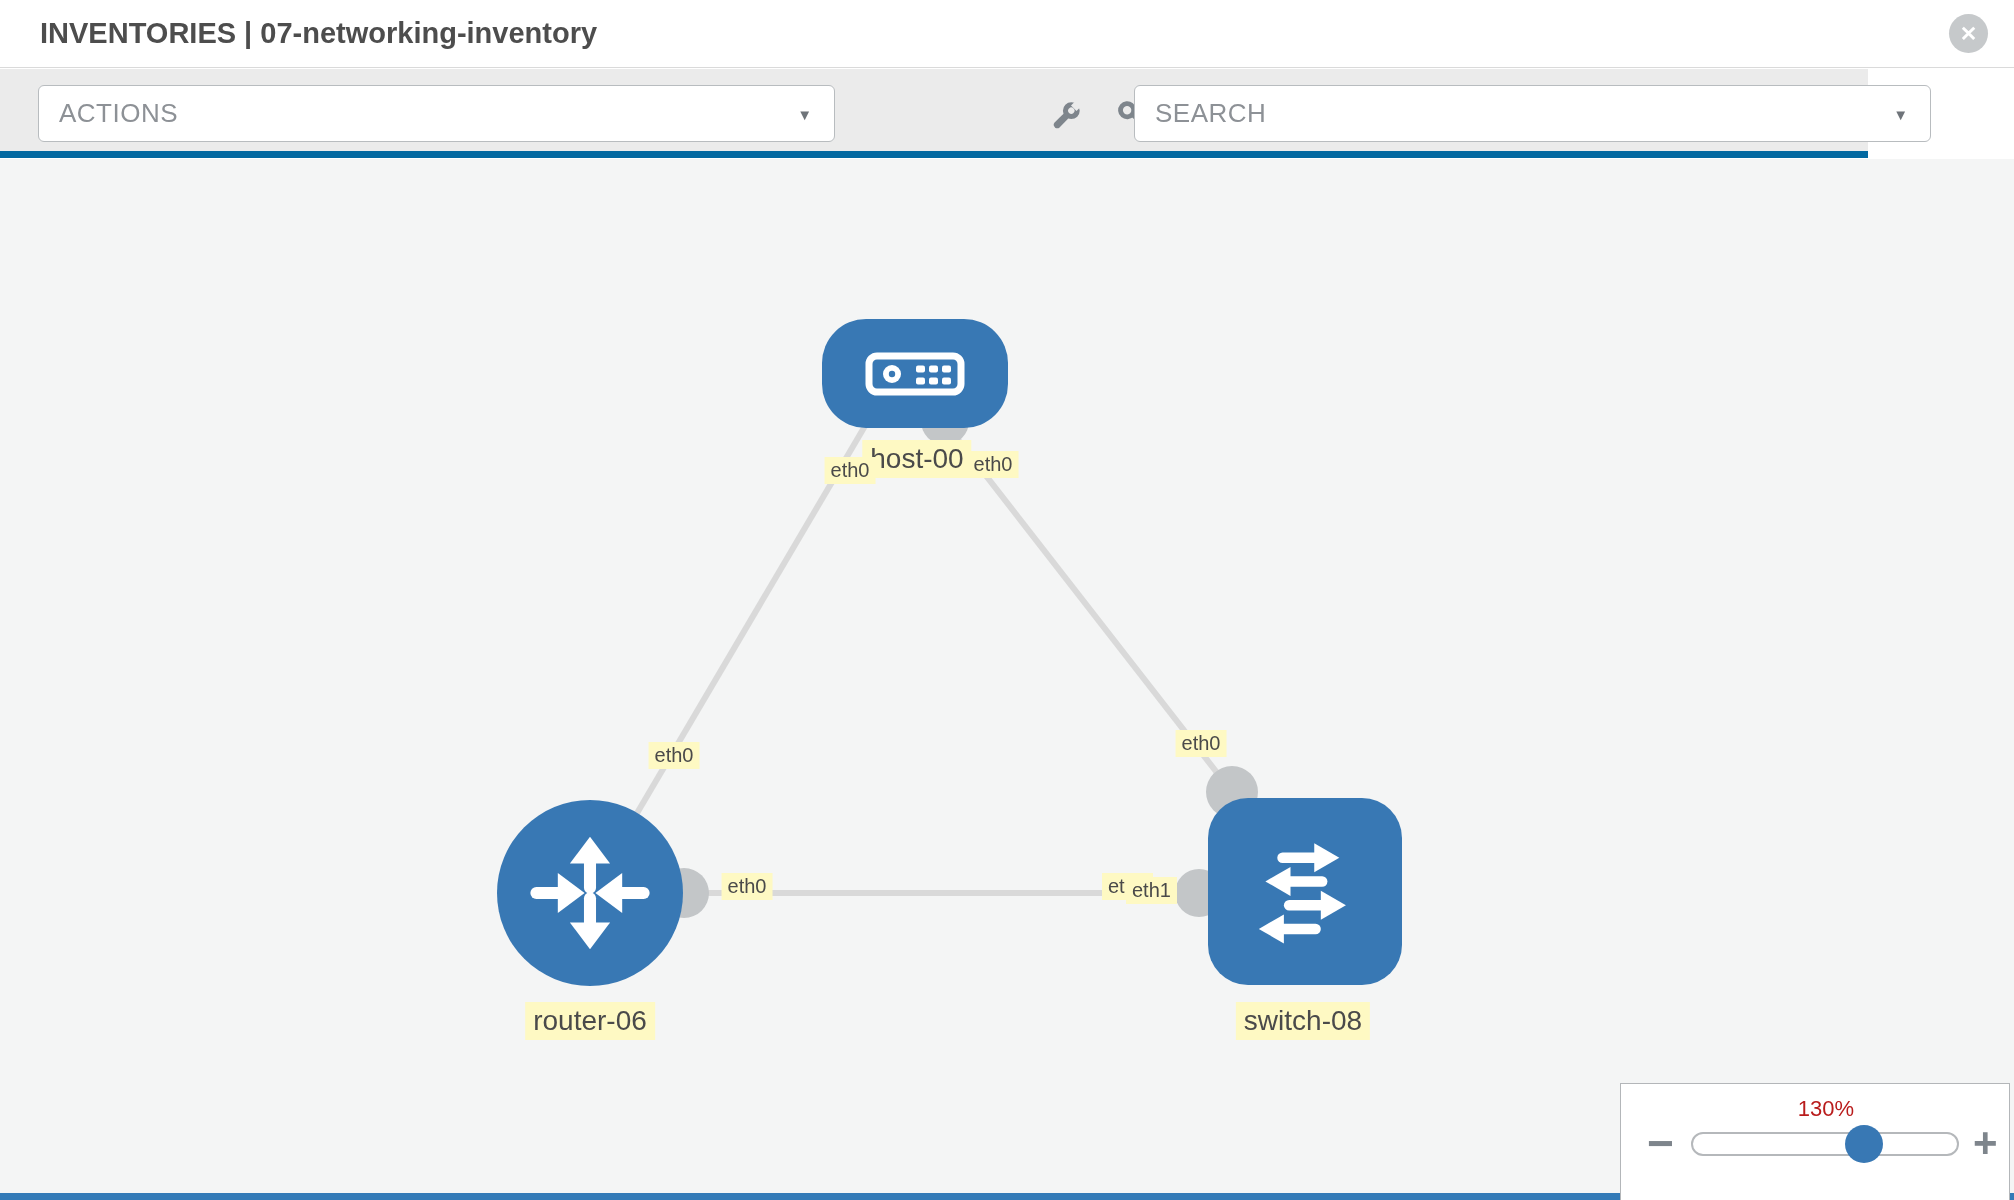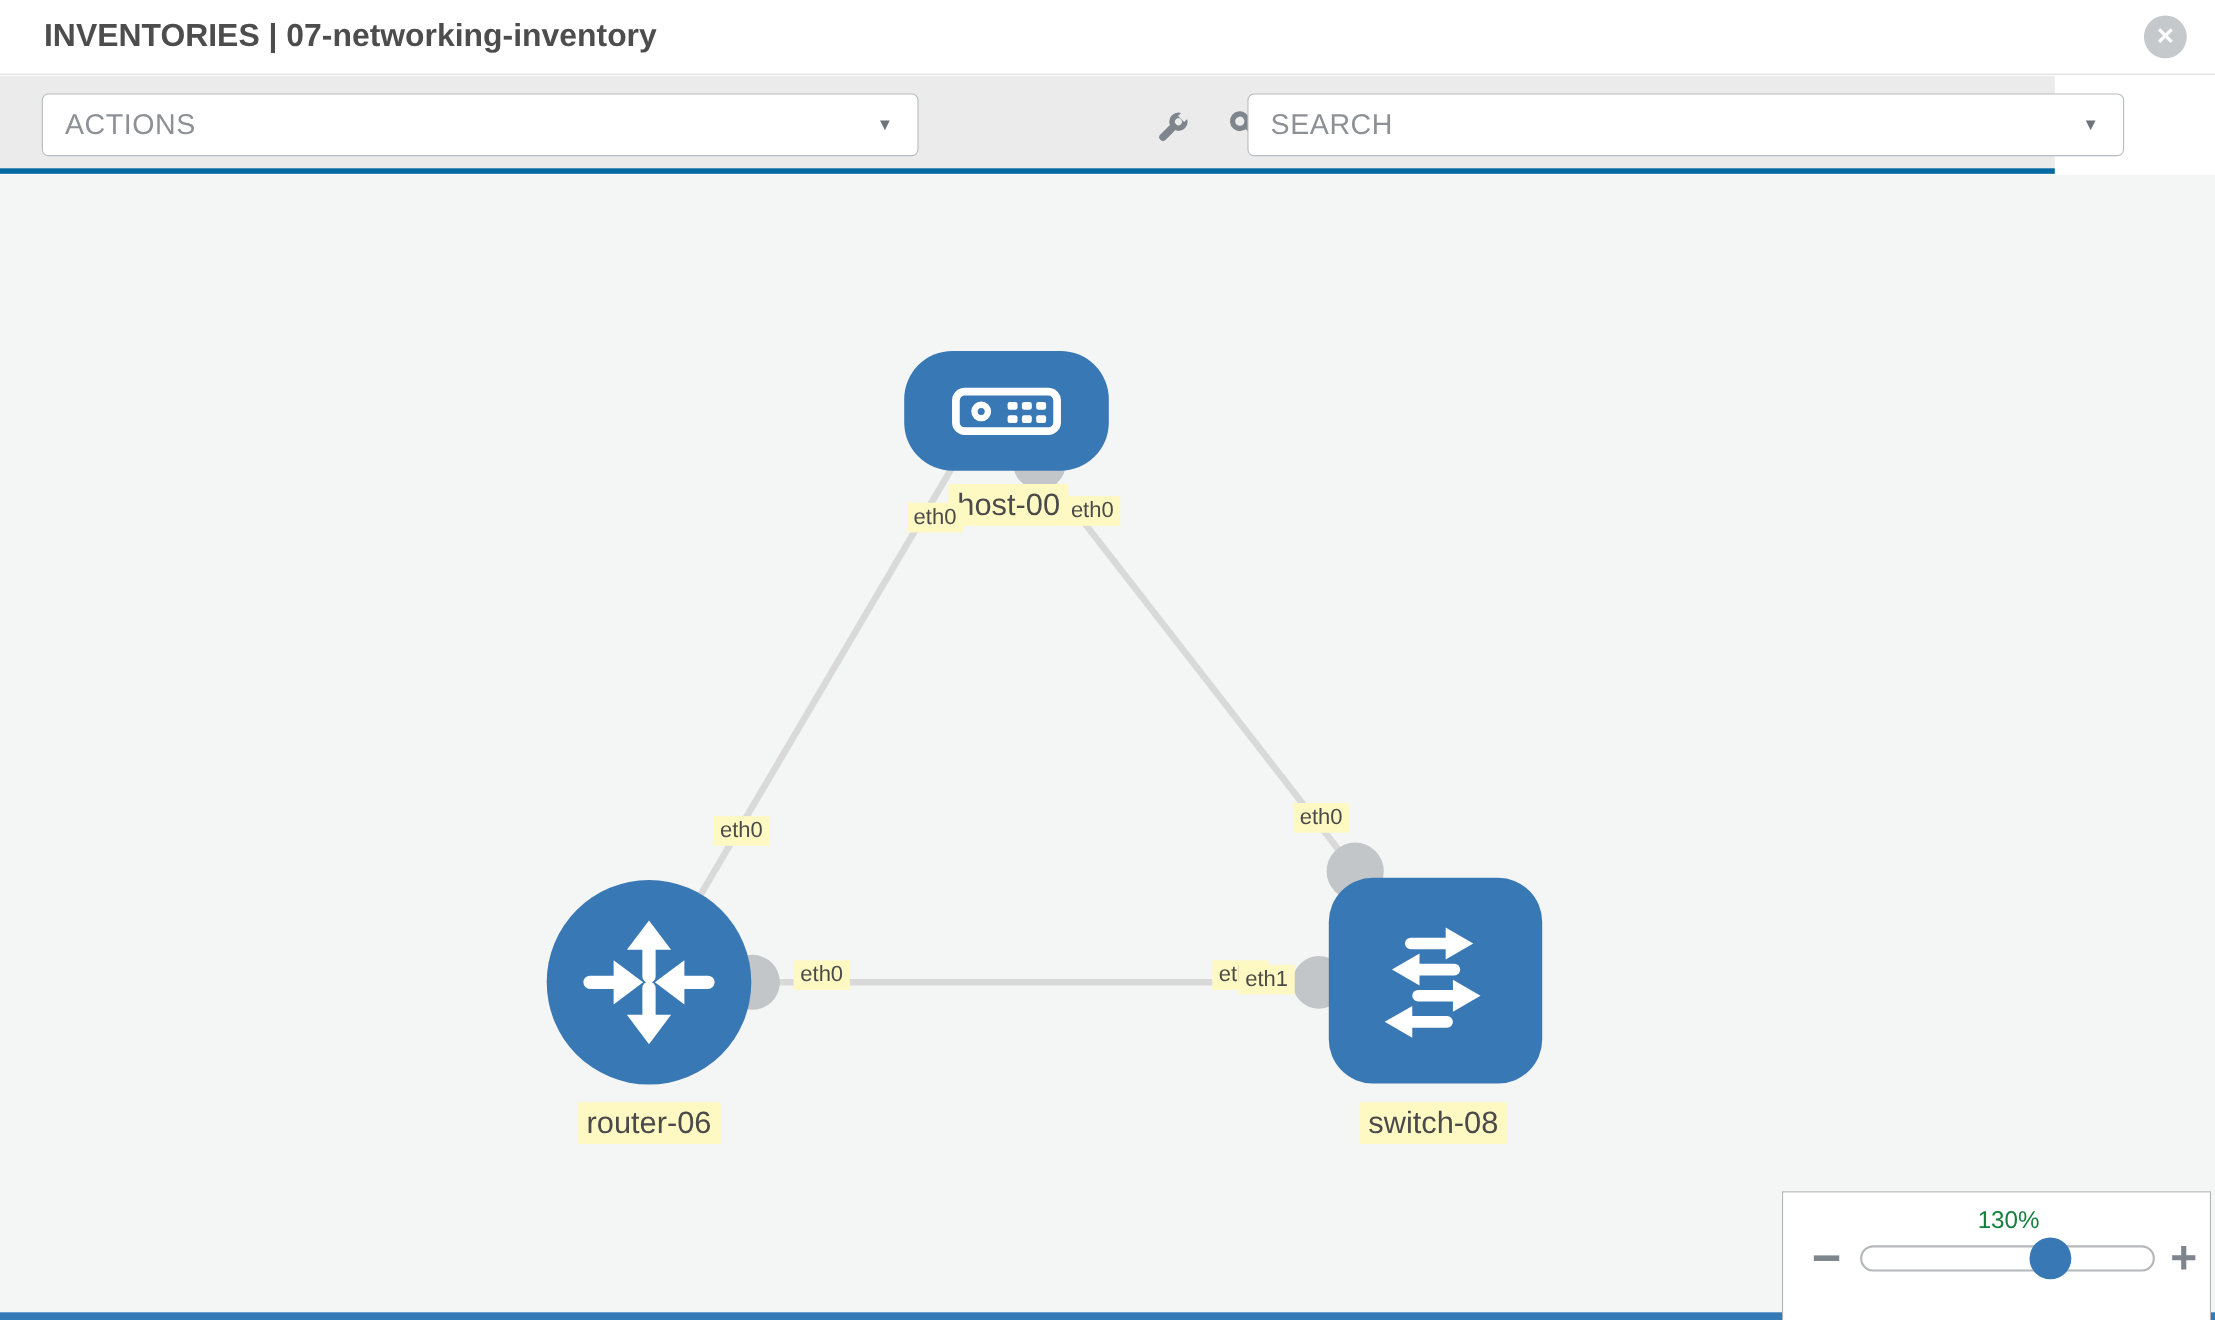--- a/index.html
+++ b/index.html
@@ -6,21 +6,21 @@
   html,body { width:2014px; height:1200px; }
   body { font-family:"Liberation Sans", sans-serif; background:#fff; }
   #app { position:relative; width:2014px; height:1200px; overflow:hidden; background:#fff; }
 
   
   .header { position:absolute; left:0; top:0; width:2014px; height:68px; background:#ffffff; border-bottom:1px solid #dadada; }
   .page-title { position:absolute; left:40px; top:0; line-height:66px; font-size:29px; font-weight:bold; color:#4d4d4d; }
   .close-btn { position:absolute; left:1949px; top:14px; width:39px; height:39px; border-radius:50%; background:#c6c9cb; color:#ffffff; font-size:21px; font-weight:bold; display:flex; align-items:center; justify-content:center; cursor:pointer; }
 
   
-  .toolbar { position:absolute; left:0; top:69px; width:1868px; height:89px; background:#ebebeb; border-bottom:5px solid #0369a1; }
+  .toolbar { position:absolute; left:0; top:69px; width:1868px; height:89px; background:#ebebeb; border-bottom:7px solid #0369a1; }
   .dropdown { position:absolute; top:16px; height:57px; background:#ffffff; border:1px solid #b8bcbf; border-radius:6px; cursor:pointer; }
   .dropdown .dd-label { position:absolute; left:20px; top:0; line-height:55px; font-size:26px; color:#8d9196; letter-spacing:0.5px; }
   .dropdown .dd-caret { position:absolute; right:22px; top:50%; transform:translateY(-50%); font-size:15px; color:#6f747a; }
   .dd-actions { left:38px; width:797px; }
   .dd-search { left:1134px; width:797px; }
   .tool-icon-btn { position:absolute; top:24px; width:46px; height:46px; display:flex; align-items:center; justify-content:center; cursor:pointer; }
   .btn-wrench { left:1043px; }
   .btn-key { left:1111px; }
 
   
@@ -45,21 +45,21 @@
   .eth-hs-mid       { left:1201px; top:571px; }
   .eth-router-right { left:747px;  top:714px; }
   .eth-switch-0     { left:1102px; top:714px; z-index:6; transform:none; }
   .eth-switch-1     { left:1126px; top:718px; z-index:7; transform:none; }
 
   
   .bottom-bar { position:absolute; left:0; bottom:0; width:2014px; height:7px; background:#337ab7; z-index:8; }
 
   
   .zoom-panel { position:absolute; left:1620px; top:1083px; width:390px; height:130px; background:#ffffff; border:1px solid #b3b6b9; z-index:9; }
-  .zoom-level { position:absolute; left:0; top:12px; width:100%; text-align:center; padding-left:22px; font-size:22px; color:#15803d; }
+  .zoom-level { position:absolute; left:0; top:12px; width:100%; text-align:center; padding-left:22px; font-size:22px; color:#b91c1c; }
   .zoom-minus, .zoom-plus { position:absolute; top:60px; transform:translateY(-52%); color:#7e858c; font-weight:bold; cursor:pointer; line-height:1; }
   .zoom-minus { left:26px; font-size:46px; }
   .zoom-plus  { left:352px; font-size:42px; }
   .slider-track { position:absolute; left:70px; top:48px; width:268px; height:24px; border:2px solid #b5b8bb; border-radius:12px; background:#ffffff; cursor:pointer; }
   .slider-thumb { position:absolute; left:224px; top:41px; width:38px; height:38px; border-radius:50%; background:#3878b4; cursor:grab; }
 </style>
 </head>
 <body>
 
 <div id="app">

